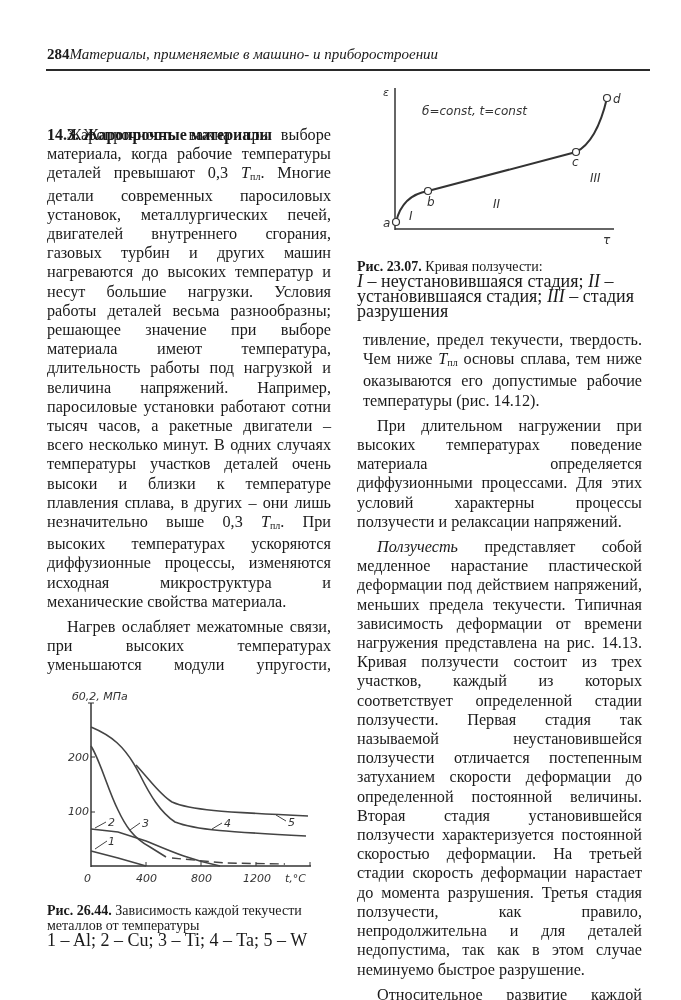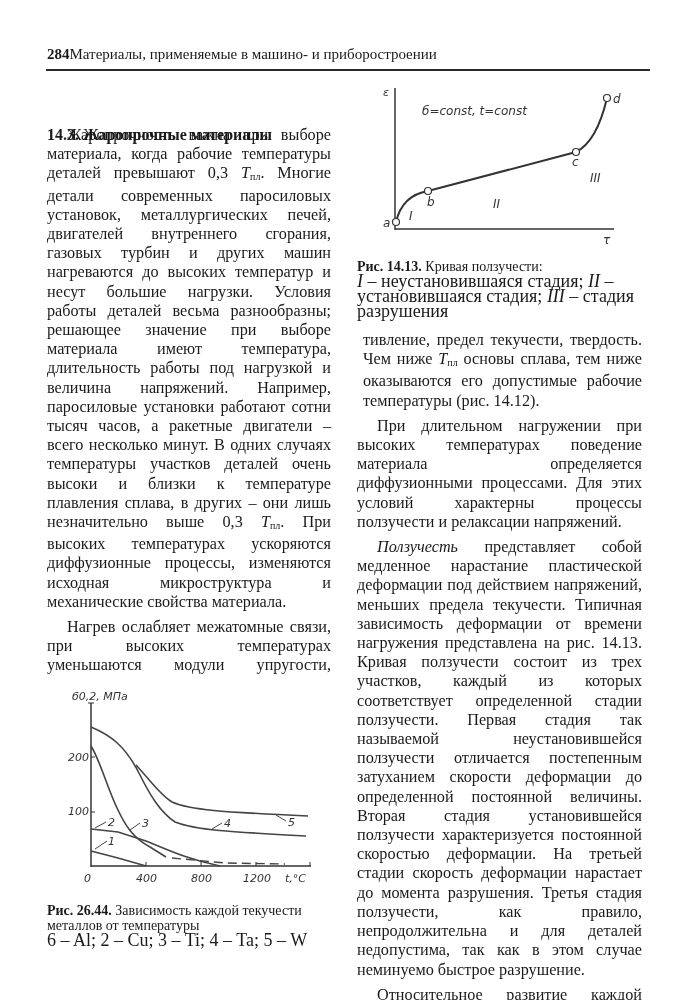--- a/index.html
+++ b/index.html
@@ -2,21 +2,21 @@
 <html><head>
 <meta charset="utf-8">
 <style>
   html, body { margin: 0; padding: 0; background: #ffffff; }
   body { width: 681px; height: 1000px; position: relative; overflow: hidden; color: #1a1a1a;
          font-family: "Liberation Serif", "DejaVu Serif", serif; }
   .page { position: absolute; left: 0; top: 0; width: 681px; height: 1000px; }
 
   .running-head { position: absolute; left: 47px; top: 45px; width: 600px; font-size: 15px; line-height: 18px; white-space: nowrap; }
   .running-head .num { font-weight: bold; margin-right: 0; }
-  .running-head .title { }
+  .running-head .title { font-style: italic; }
   .head-rule { position: absolute; left: 46px; top: 69px; width: 604px; height: 2px; background: #2a2a2a; }
 
   .section-title { position: absolute; left: 47px; top: 89px; font-weight: bold; font-size: 16px; line-height: 20px; margin-top: 36px; }
 
   .col { position: absolute; font-size: 16.2px; line-height: 19.2px; text-align: justify; }
   .col p { margin: 0; }
   .col .indent { text-indent: 20px; }
   .col .gap { margin-top: 6px; }
   .col-left-top { left: 47px; top: 120px; width: 284px; }
   .col-right-bottom { left: 357px; top: 331px; width: 285px; }
@@ -66,21 +66,21 @@
       <text x="383" y="227" class="chart-text" font-size="12">a</text>
       <text x="427" y="206" class="chart-text" font-size="12">b</text>
       <text x="572" y="166" class="chart-text" font-size="12">c</text>
       <text x="613" y="103" class="chart-text" font-size="12">d</text>
       <text x="409" y="220" class="chart-text" font-size="12">I</text>
       <text x="493" y="208" class="chart-text" font-size="12">II</text>
       <text x="590" y="182" class="chart-text" font-size="12">III</text>
     </svg>
   </div>
   <div class="caption" style="left:357px; top:259px; width:290px;">
-    <div class="cap-title"><b>Рис. 14.13.</b><span> Кривая ползучести:</span></div>
+    <div class="cap-title"><b>Рис. 23.07.</b><span> Кривая ползучести:</span></div>
     <div class="legend"><i>I</i><span> – неустановившаяся стадия; </span><i>II</i><span> – установившаяся стадия; </span><i>III</i><span> – стадия разрушения</span></div>
   </div>
 
   <div class="col col-right-bottom">
     <p style="text-indent:0;margin-left:6px;"><span>тивление, предел текучести, твердость. Чем ниже </span><span class="ital">T</span><sub>пл</sub><span> основы сплава, тем ниже оказываются его допустимые рабочие температуры (рис. 14.12).</span></p>
     <p class="indent gap">При длительном нагружении при высоких температурах поведение материала определяется диффузионными процессами. Для этих условий характерны процессы ползучести и релаксации напряжений.</p>
     <p class="indent gap"><span class="ital">Ползучесть</span><span> представляет собой медленное нарастание пластической деформации под действием напряжений, меньших предела текучести. Типичная зависимость деформации от времени нагружения представлена на рис. 14.13. Кривая ползучести состоит из трех участков, каждый из которых соответствует определенной стадии ползучести. Первая стадия так называемой неустановившейся ползучести отличается постепенным затуханием скорости деформации до определенной постоянной величины. Вторая стадия установившейся ползучести характеризуется постоянной скоростью деформации. На третьей стадии скорость деформации нарастает до момента разрушения. Третья стадия ползучести, как правило, непродолжительна и для деталей недопустима, так как в этом случае неминуемо быстрое разрушение.</span></p>
     <p class="indent gap">Относительное развитие каждой стадии зависит от температуры и напряжения. При одном и том же напряжении повышение температуры испытания со-</p>
   </div>
 
@@ -122,16 +122,16 @@
       <line x1="130" y1="830" x2="140" y2="823" stroke="#444" stroke-width="1"></line>
       <text x="142" y="827" class="chart-text" font-size="11">3</text>
       <line x1="212" y1="829" x2="222" y2="823" stroke="#444" stroke-width="1"></line>
       <text x="224" y="827" class="chart-text" font-size="11">4</text>
       <line x1="276" y1="815" x2="286" y2="821" stroke="#444" stroke-width="1"></line>
       <text x="288" y="826" class="chart-text" font-size="11">5</text>
     </svg>
   </div>
   <div class="caption" style="left:47px; top:903px; width:290px;">
     <div class="cap-title"><b>Рис. 26.44.</b><span> Зависимость каждой текучести металлов от температуры</span></div>
-    <div class="legend" style="font-style:normal;">6 – Al; 2 – Cu; 3 – Ti; 4 – Ta; 5 – W</div>
+    <div class="legend" style="font-style:normal;">1 – Al; 2 – Cu; 3 – Ti; 4 – Ta; 5 – W</div>
   </div>
 
 </div>
 
 </body></html>

